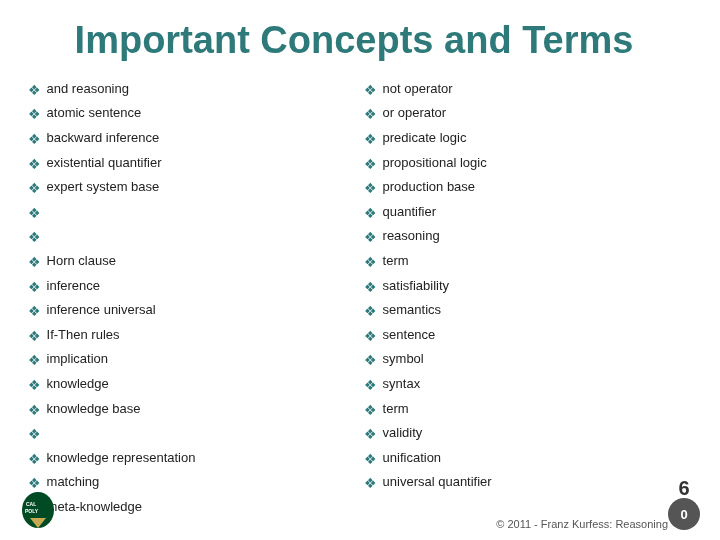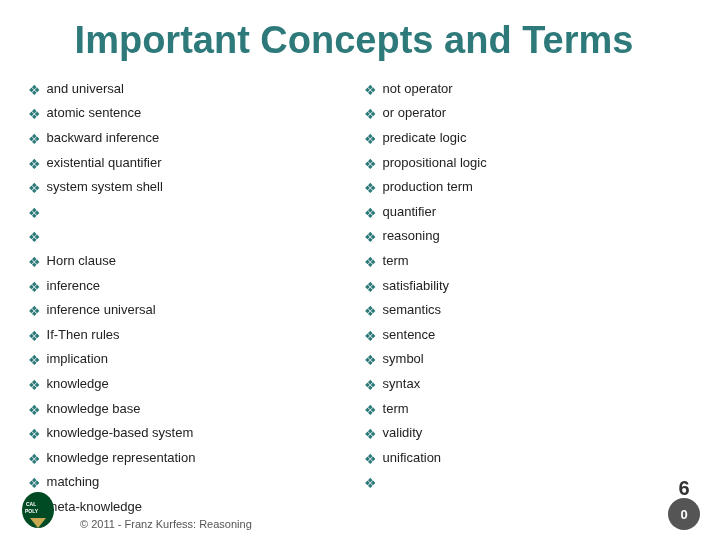--- a/index.html
+++ b/index.html
@@ -65,21 +65,21 @@
       display: flex;
       align-items: center;
     }
     .logo-shield {
       width: 60px;
       height: 40px;
     }
     .footer-text {
       font-size: 11px;
       color: #555;
-      text-align: left;
+      text-align: right;
       flex: 1;
     }
     .page-num {
       display: flex;
       align-items: flex-end;
       gap: 2px;
     }
     .page-circle {
       width: 32px;
       height: 32px;
@@ -96,37 +96,37 @@
 </head>
 <body>
 
 <div class="slide">
   <div class="title">Important Concepts and Terms</div>
 
   <div class="content-area">
     <div class="left-col" id="left-col">
         <div class="list-item">
           <span class="bullet">❖</span>
-          <span>and universal</span>
+          <span>and reasoning</span>
         </div>
         <div class="list-item">
           <span class="bullet">❖</span>
           <span>atomic sentence</span>
         </div>
         <div class="list-item">
           <span class="bullet">❖</span>
           <span>backward inference</span>
         </div>
         <div class="list-item">
           <span class="bullet">❖</span>
           <span>existential quantifier</span>
         </div>
         <div class="list-item">
           <span class="bullet">❖</span>
-          <span>system system shell</span>
+          <span>expert system base</span>
         </div>
         <div class="list-item">
           <span class="bullet">❖</span>
         </div>
         <div class="list-item">
           <span class="bullet">❖</span>
         </div>
         <div class="list-item">
           <span class="bullet">❖</span>
           <span>Horn clause</span>
@@ -150,21 +150,20 @@
         <div class="list-item">
           <span class="bullet">❖</span>
           <span>knowledge</span>
         </div>
         <div class="list-item">
           <span class="bullet">❖</span>
           <span>knowledge base</span>
         </div>
         <div class="list-item">
           <span class="bullet">❖</span>
-          <span>knowledge-based system</span>
         </div>
         <div class="list-item">
           <span class="bullet">❖</span>
           <span>knowledge representation</span>
         </div>
         <div class="list-item">
           <span class="bullet">❖</span>
           <span>matching</span>
         </div>
         <div class="list-item">
@@ -184,21 +183,21 @@
         <div class="list-item">
           <span class="bullet">❖</span>
           <span>predicate logic</span>
         </div>
         <div class="list-item">
           <span class="bullet">❖</span>
           <span>propositional logic</span>
         </div>
         <div class="list-item">
           <span class="bullet">❖</span>
-          <span>production term</span>
+          <span>production base</span>
         </div>
         <div class="list-item">
           <span class="bullet">❖</span>
           <span>quantifier</span>
         </div>
         <div class="list-item">
           <span class="bullet">❖</span>
           <span>reasoning</span>
         </div>
         <div class="list-item">
@@ -232,20 +231,21 @@
         <div class="list-item">
           <span class="bullet">❖</span>
           <span>validity</span>
         </div>
         <div class="list-item">
           <span class="bullet">❖</span>
           <span>unification</span>
         </div>
         <div class="list-item">
           <span class="bullet">❖</span>
+          <span>universal quantifier</span>
         </div>
       </div>
   </div>
 
   <div class="footer">
     <div class="logo-area">
       <svg class="logo-shield" viewBox="0 0 60 40">
         <ellipse cx="18" cy="20" rx="16" ry="18" fill="#004B23"></ellipse>
         <text x="6" y="16" font-size="5" fill="white" font-weight="bold">CAL</text>
         <text x="5" y="23" font-size="5" fill="white" font-weight="bold">POLY</text>

